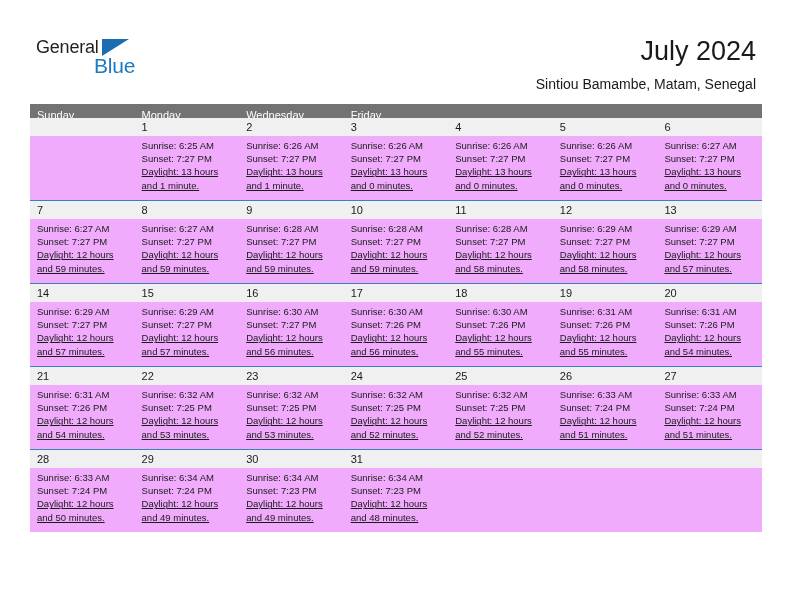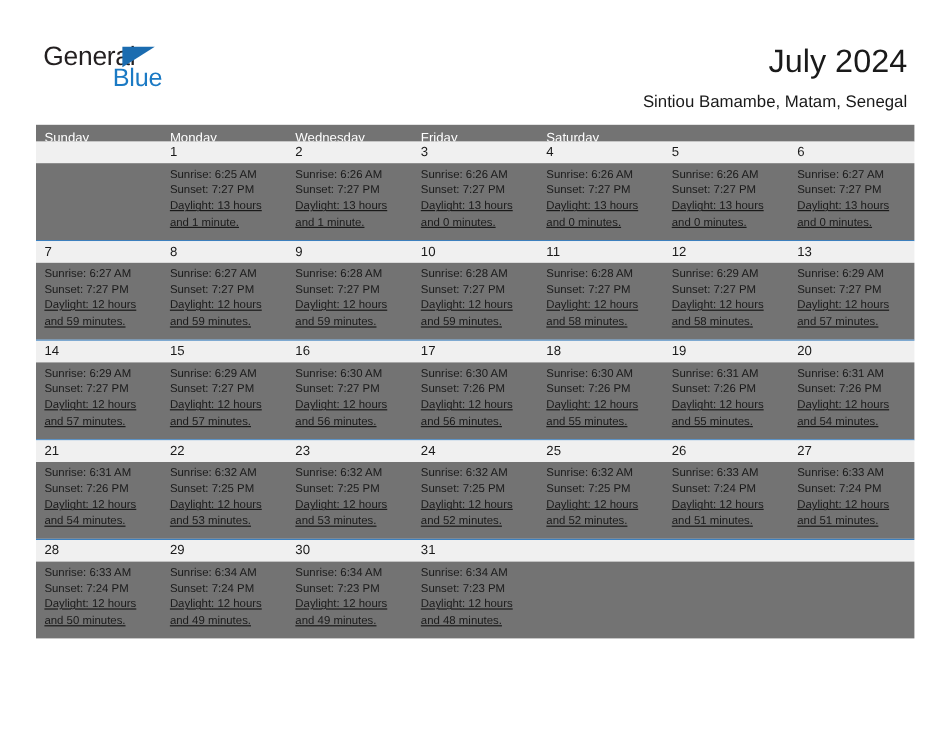--- a/index.html
+++ b/index.html
@@ -33,21 +33,21 @@
     position: absolute;
     left: 36px;
     top: 36px;
     width: 140px;
     height: 48px;
   }
   .logo-general {
     position: absolute;
     left: 0;
     top: 0;
-    font-size: 22px;
+    font-size: 18px;
     line-height: 22px;
     color: #231f20;
     letter-spacing: -0.2px;
   }
   .logo-triangle {
     position: absolute;
     left: 66px;
     top: 3px;
     width: 0;
     height: 0;
@@ -131,21 +131,21 @@
     line-height: 18px;
     padding-left: 7px;
     color: #1a1a1a;
     white-space: nowrap;
     overflow: hidden;
   }
   .body-row {
     display: flex;
     width: 732px;
     height: 64px;
-    background: #737373;
+    background: #f0abfc;
   }
   .body-cell {
     flex: 0 0 104.571px;
     width: 104.571px;
     box-sizing: border-box;
     padding: 3px 6px 0 7px;
     font-size: 9.5px;
     line-height: 13.2px;
     color: #1a1a1a;
     overflow: hidden;
@@ -178,21 +178,20 @@
 
   </div>
 
   <div class="calendar">
 
     <div class="dow-row">
       <div class="dow-cell">Sunday</div>
       <div class="dow-cell">Monday</div>
       <div class="dow-cell">Wednesday</div>
       <div class="dow-cell">Friday</div>
-      <div class="dow-cell">Saturday</div>
     </div>
 
     <div class="week first">
       <div class="date-row">
         <div class="date-cell"></div>
         <div class="date-cell">1</div>
         <div class="date-cell">2</div>
         <div class="date-cell">3</div>
         <div class="date-cell">4</div>
         <div class="date-cell">5</div>

